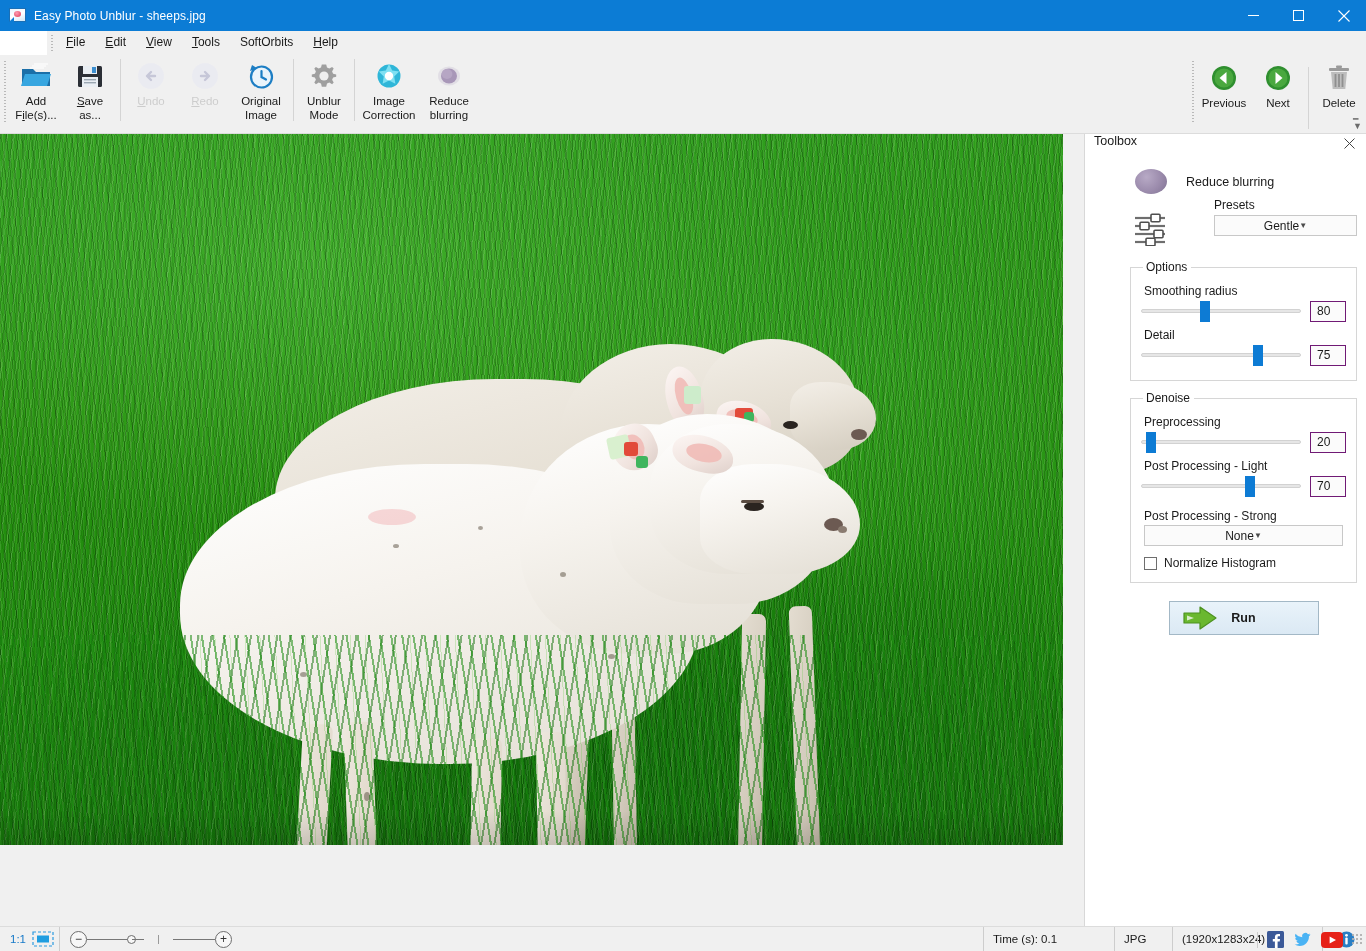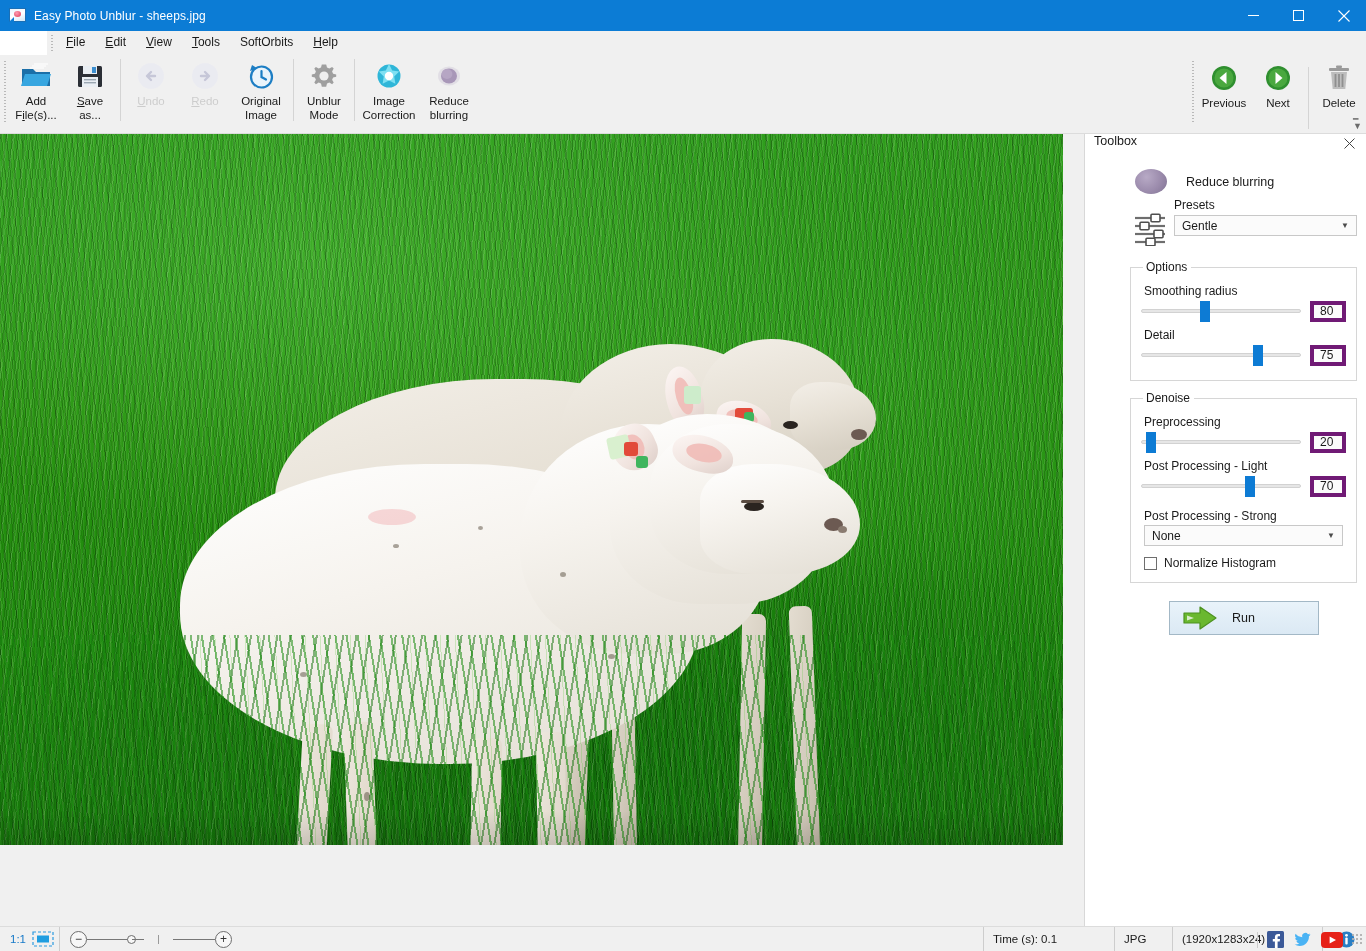--- a/index.html
+++ b/index.html
@@ -285,34 +285,34 @@
     background: radial-gradient(circle at 36% 32%, #b8aac6 0%, #9b8bac 55%, #7f7292 100%);
     filter: blur(0.4px);
     flex: 0 0 32px;
     margin-left: 5px;
   }
   .tool-head .name {
     font-size: 12.5px; color: #1a1a1a;
     margin-left: 19px;
   }
 
-  .preset-row { display: flex; align-items: flex-start; margin-top: 4px; }
+  .preset-row { display: flex; align-items: flex-start; margin-top: 4px; gap: 40px; }
   .sliders-icon { width: 44px; flex: 0 0 44px; padding-top: 14px; padding-left: 2px; }
   .preset-col { flex: 1 1 auto; }
   .preset-label { font-size: 12px; color: #1a1a1a; margin-bottom: 3px; }
 
   .combo {
     height: 21px;
     border: 1px solid #c8c8c8;
     background: #fbfbfb;
     display: flex; align-items: center;
     padding: 0 4px 0 7px;
     font-size: 12px;
     color: #1a1a1a;
-    justify-content: space-between;
+    justify-content: center;
   }
   .combo .caret { color: #4b4b4b; font-size: 8px; line-height: 8px; padding-right: 3px; }
 
   fieldset.group {
     border: 1px solid #d6d6d6;
     margin: 10px 0 0 0;
     padding: 4px 10px 12px 10px;
   }
   fieldset.group legend {
     font-size: 12px;
@@ -345,21 +345,21 @@
     border-radius: 2px;
   }
   .slider .thumb {
     position: absolute;
     width: 10px; height: 21px;
     background: #0d7bd4;
     transform: translateX(-5px);
   }
   .numbox {
     width: 36px; height: 21px;
-    border: 4px solid #701a75;
+    border: 1px solid #701a75;
     background: #fbfbfb;
     font-size: 12px;
     color: #1a1a1a;
     display: flex; align-items: center;
     padding-left: 6px;
     flex: 0 0 36px;
   }
   .check-row { display: flex; align-items: center; margin: 10px 0 0 3px; }
   .checkbox {
     width: 13px; height: 13px;
@@ -376,21 +376,21 @@
     background: linear-gradient(to bottom, #e9f3fa 0%, #dbe9f4 100%);
     display: flex; align-items: center;
     position: relative;
   }
   .run-btn .run-label {
     position: absolute;
     left: 0; right: 0;
     text-align: center;
     font-size: 12.5px;
     color: #1a1a1a;
-    font-weight: 400;
+    font-weight: 700;
   }
   .run-arrow { margin-left: 12px; display: block; }
 
   
   .statusbar {
     height: 25px;
     flex: 0 0 25px;
     background: #f0f0f0;
     border-top: 1px solid #dcdcdc;
     display: flex;

